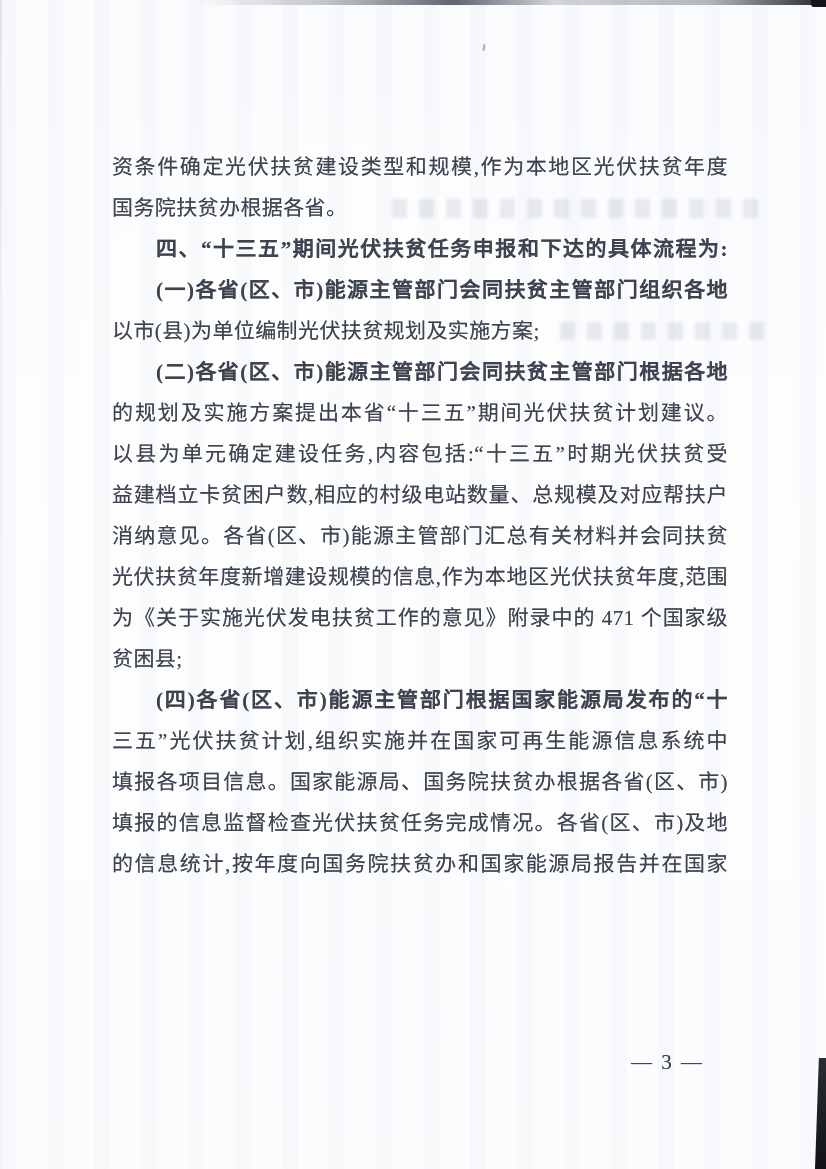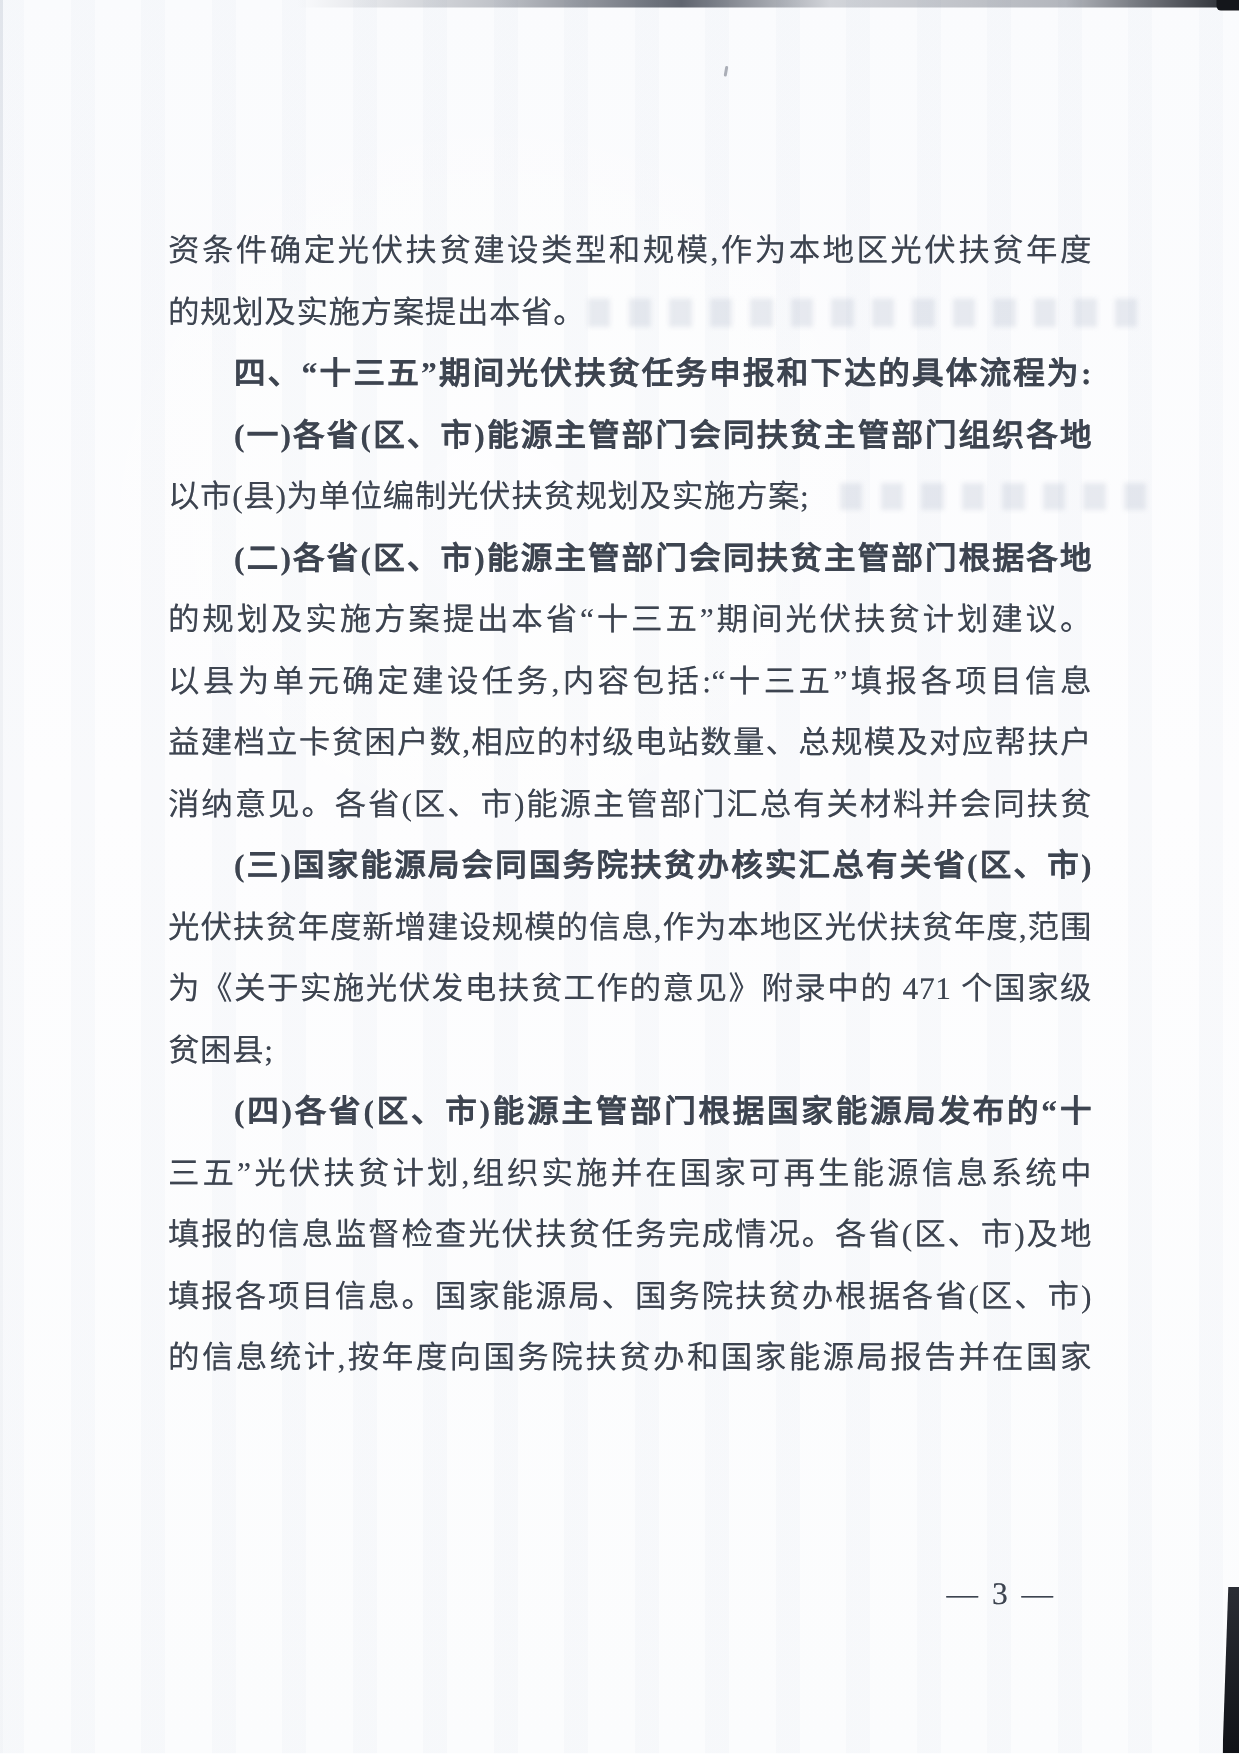--- a/index.html
+++ b/index.html
@@ -69,34 +69,33 @@
   <div class="corner-blob"></div>
   <div class="left-edge"></div>
   <div class="right-strip"></div>
 
   <div class="bleed bleed-1"></div>
   <div class="bleed bleed-2"></div>
   <div class="speck"></div>
 
   <div class="doc-body">
       <div class="line just">资条件确定光伏扶贫建设类型和规模,作为本地区光伏扶贫年度</div>
-      <div class="line">的规划及实施方案提出本省。</div>
+      <div class="line">国务院扶贫办根据各省。</div>
       <div class="line just ind">四、“十三五”期间光伏扶贫任务申报和下达的具体流程为:</div>
       <div class="line just ind">(一)各省(区、市)能源主管部门会同扶贫主管部门组织各地</div>
       <div class="line">以市(县)为单位编制光伏扶贫规划及实施方案;</div>
       <div class="line just ind">(二)各省(区、市)能源主管部门会同扶贫主管部门根据各地</div>
       <div class="line just">的规划及实施方案提出本省“十三五”期间光伏扶贫计划建议。</div>
-      <div class="line just">以县为单元确定建设任务,内容包括:“十三五”填报各项目信息</div>
+      <div class="line just">以县为单元确定建设任务,内容包括:“十三五”时期光伏扶贫受</div>
       <div class="line just">益建档立卡贫困户数,相应的村级电站数量、总规模及对应帮扶户</div>
       <div class="line just">消纳意见。各省(区、市)能源主管部门汇总有关材料并会同扶贫</div>
-      <div class="line just ind">(三)国家能源局会同国务院扶贫办核实汇总有关省(区、市)</div>
       <div class="line just">光伏扶贫年度新增建设规模的信息,作为本地区光伏扶贫年度,范围</div>
       <div class="line just">为《关于实施光伏发电扶贫工作的意见》附录中的 471 个国家级</div>
       <div class="line">贫困县;</div>
       <div class="line just ind">(四)各省(区、市)能源主管部门根据国家能源局发布的“十</div>
       <div class="line just">三五”光伏扶贫计划,组织实施并在国家可再生能源信息系统中</div>
+      <div class="line just">填报各项目信息。国家能源局、国务院扶贫办根据各省(区、市)</div>
       <div class="line just">填报的信息监督检查光伏扶贫任务完成情况。各省(区、市)及地</div>
-      <div class="line just">填报各项目信息。国家能源局、国务院扶贫办根据各省(区、市)</div>
       <div class="line just">的信息统计,按年度向国务院扶贫办和国家能源局报告并在国家</div>
     </div>
 
   <div class="page-num">— 3 —</div>
 </div>
 
 </body></html>

